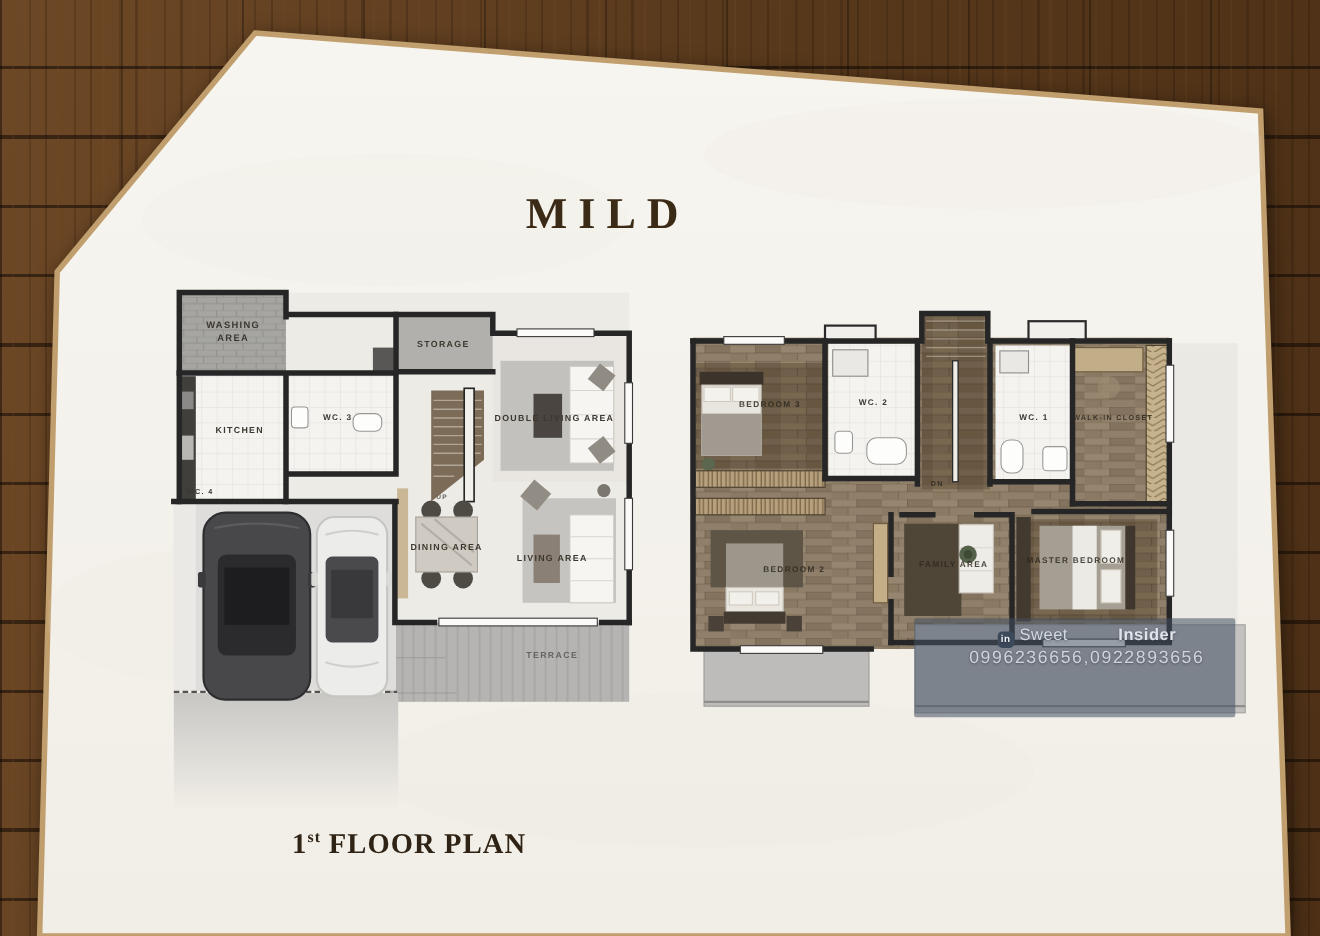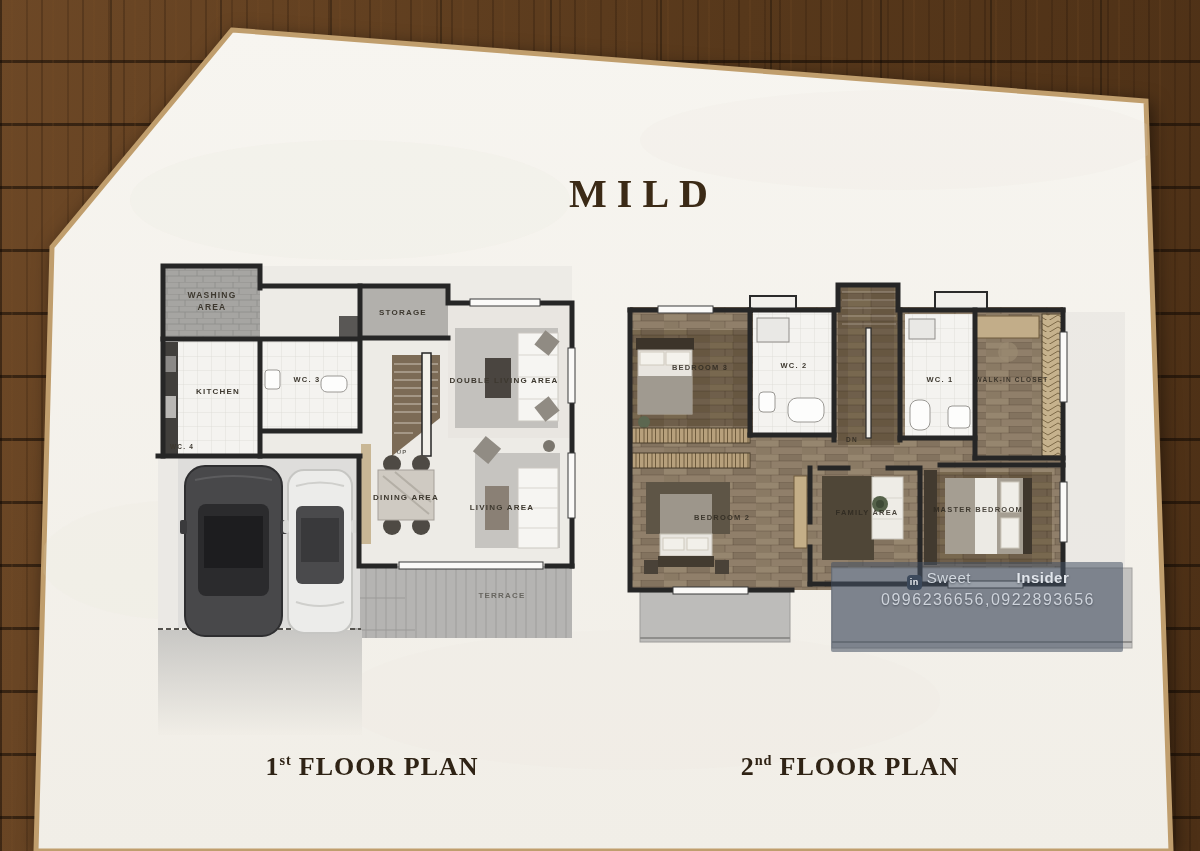--- a/index.html
+++ b/index.html
@@ -12,21 +12,21 @@
       repeating-linear-gradient(180deg, transparent 0 60px, rgba(15,8,3,.55) 60px 63px),
       linear-gradient(100deg,#6d4826,#57381b 55%,#4d3016);
   }
   .abs{position:absolute;}
   svg{display:block;}
   #paper-svg{filter:drop-shadow(3px 5px 9px rgba(0,0,0,.5));}
   .plan{position:absolute;}
   .plan-label{font-family:"Liberation Sans",sans-serif;fill:#3d382f;letter-spacing:1.2px;font-weight:bold;}
   .plan-label--soft{fill:#67655f;}
   .plan-label--wood{fill:#2e2920;opacity:.85;}
-  #title{position:absolute;left:478px;top:170px;width:240px;text-align:right;
+  #title{position:absolute;left:478px;top:170px;width:240px;text-align:left;
     font-family:"Liberation Serif",serif;font-weight:bold;font-size:40px;
     letter-spacing:10px;color:#3b2a16;}
   .caption{position:absolute;top:752px;width:240px;text-align:center;
     font-family:"Liberation Serif",serif;font-weight:bold;font-size:26px;
     color:#2f2315;letter-spacing:1px;}
   .caption sup{font-size:.55em;}
   .caption .rest{margin-left:7px;}
   #caption-1{left:252px;}
   #caption-2{left:730px;}
   #watermark-box{position:absolute;left:831px;top:562px;width:292px;height:90px;
@@ -346,17 +346,14 @@
 
   <div id="watermark-box"></div>
   <div id="watermark-text">
     <div id="wm-line1"><span id="wm-logo">in</span><span>Sweet</span> <span class="bold">Insider</span></div>
     <div id="wm-line3">0996236656,0922893656</div>
   </div>
 
   <div id="caption-1" class="caption">
     <span>1</span><sup>st</sup><span class="rest">FLOOR PLAN</span>
   </div>
-  <div id="caption-2" class="caption">
-    <span>2</span><sup>nd</sup><span class="rest">FLOOR PLAN</span>
-  </div>
 
 </div>
 
 </body></html>

